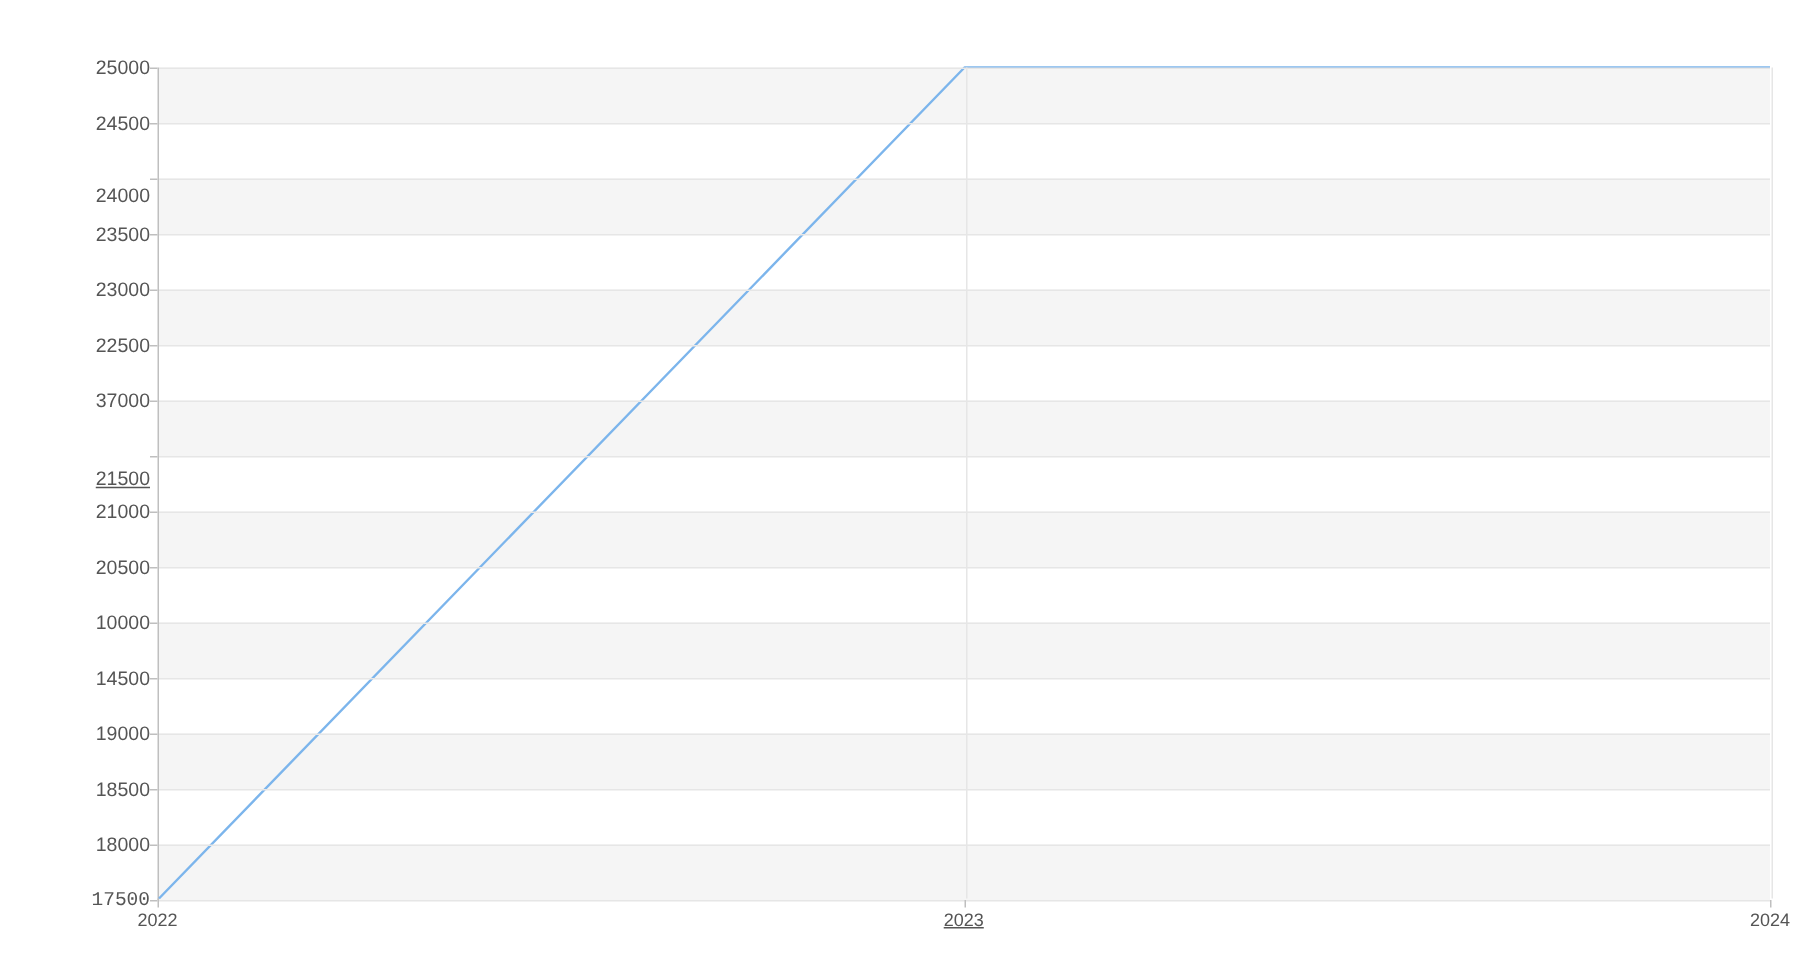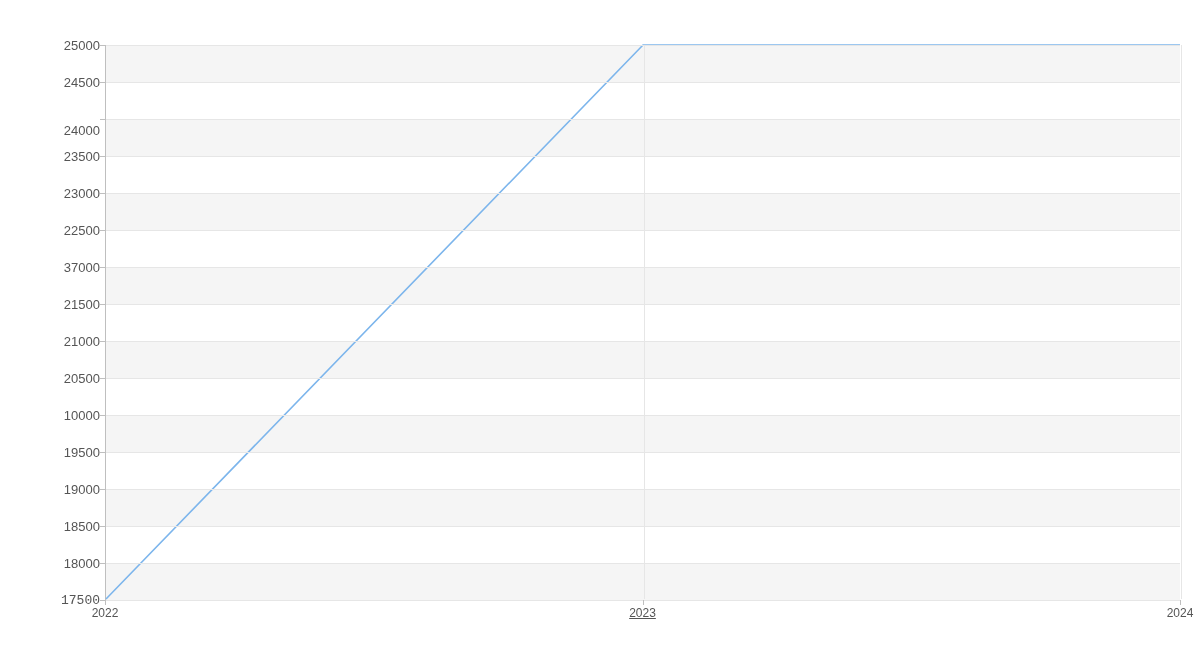--- a/index.html
+++ b/index.html
@@ -117,25 +117,25 @@
       <div class="gridline" style="top: 0px;"></div>
       <div class="xgrid" style="left: 537.5px;"></div>
       <div class="xgrid" style="left: 1075px;"></div>
     </div>
 
   <div id="yticks">
       <div class="ytick" style="top: 600px; font-family: Liberation Mono, monospace;">17500</div>
       <div class="ytick" style="top: 563px;">18000</div>
       <div class="ytick" style="top: 526px;">18500</div>
       <div class="ytick" style="top: 489px;">19000</div>
-      <div class="ytick" style="top: 452px;">19500</div>
+      <div class="ytick" style="top: 452px;">14500</div>
       <div class="ytick" style="top: 415px;">10000</div>
       <div class="ytick" style="top: 378px;">20500</div>
       <div class="ytick" style="top: 341px;">21000</div>
-      <div class="ytick" style="top: 304px;">21500</div>
+      <div class="ytick" style="top: 319px; text-decoration: underline;">21500</div>
       <div class="ytick" style="top: 267px;">37000</div>
       <div class="ytick" style="top: 230px;">22500</div>
       <div class="ytick" style="top: 193px;">23000</div>
       <div class="ytick" style="top: 156px;">23500</div>
       <div class="ytick" style="top: 130px;">24000</div>
       <div class="ytick" style="top: 82px;">24500</div>
       <div class="ytick" style="top: 45px;">25000</div>
     </div>
   <div id="xticks">
       <div class="xtick" style="left: 105px;">2022</div>

